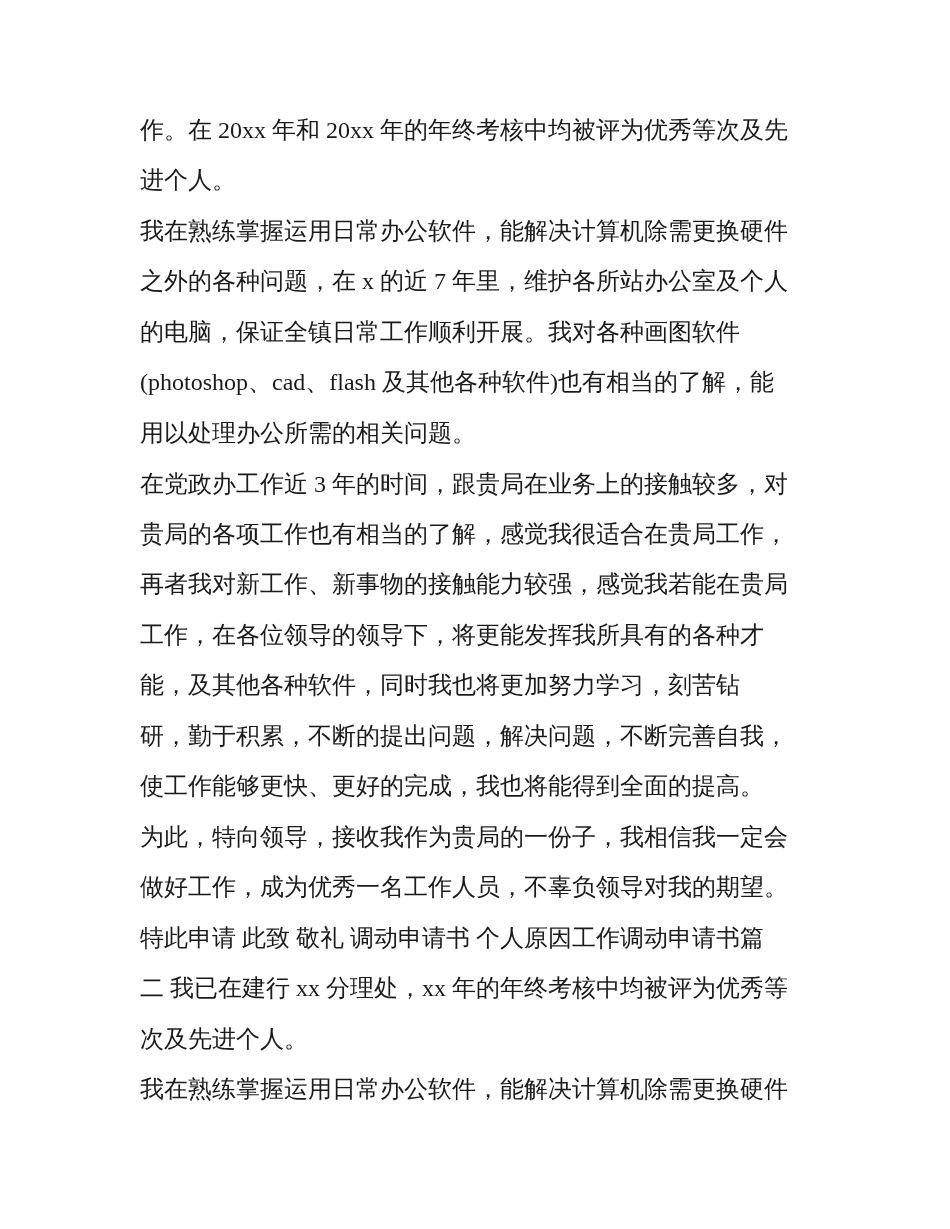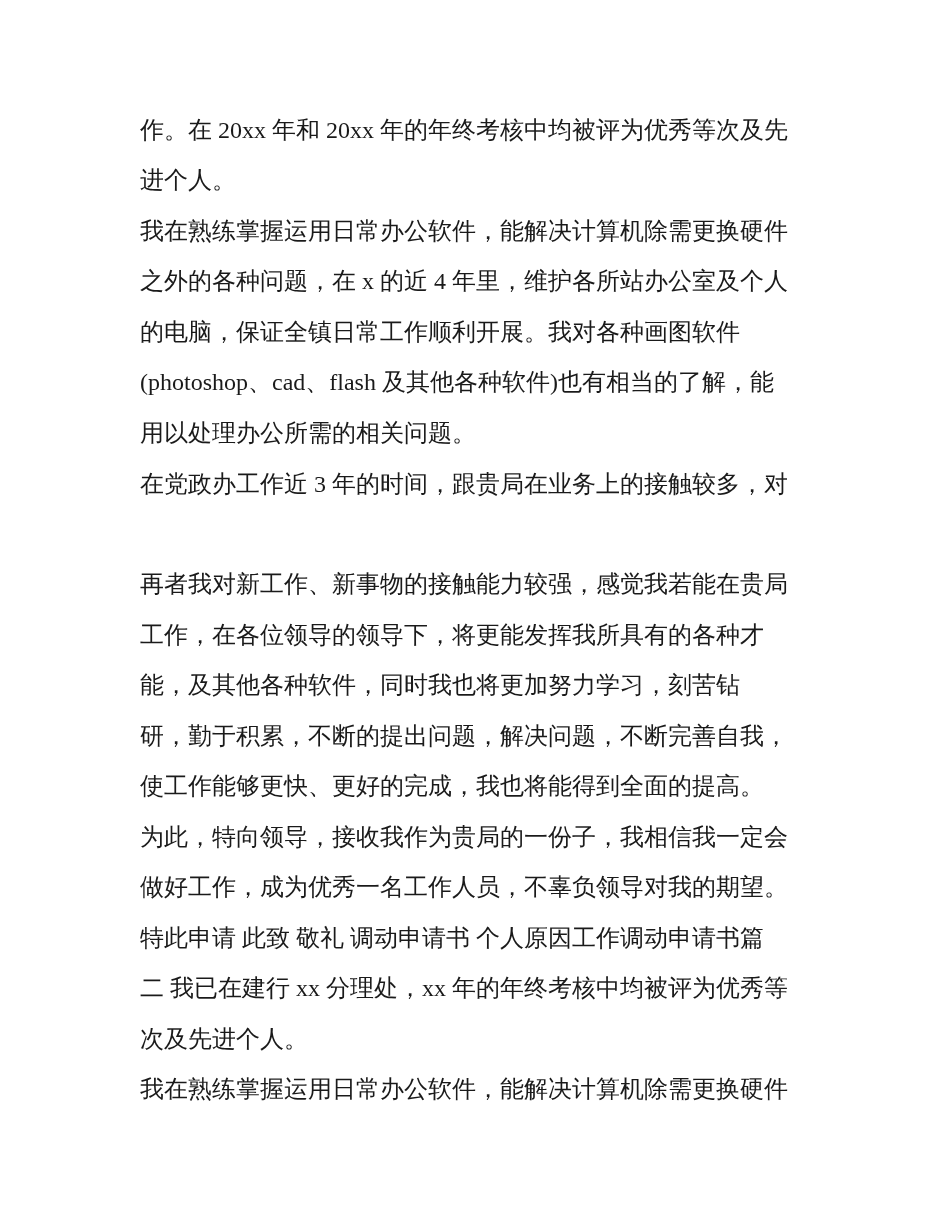--- a/index.html
+++ b/index.html
@@ -34,25 +34,26 @@
       letter-spacing: 0px;
     }
   </style>
 </head>
 <body>
 
 <div class="page">
   <div class="line" style="top:113px">作。在 20xx 年和 20xx 年的年终考核中均被评为优秀等次及先</div>
   <div class="line" style="top:163px">进个人。</div>
   <div class="line" style="top:214px">我在熟练掌握运用日常办公软件，能解决计算机除需更换硬件</div>
-  <div class="line" style="top:264px">之外的各种问题，在 x 的近 4 年里，维护各所站办公室及个人</div>
+  <div class="line" style="top:264px">之外的各种问题，在 x 的近 7 年里，维护各所站办公室及个人</div>
   <div class="line" style="top:315px">的电脑，保证全镇日常工作顺利开展。我对各种画图软件</div>
   <div class="line" style="top:365px">(photoshop、cad、flash 及其他各种软件)也有相当的了解，能</div>
   <div class="line" style="top:416px">用以处理办公所需的相关问题。</div>
   <div class="line" style="top:467px">在党政办工作近 3 年的时间，跟贵局在业务上的接触较多，对</div>
+  <div class="line" style="top:517px">贵局的各项工作也有相当的了解，感觉我很适合在贵局工作，</div>
   <div class="line" style="top:567px">再者我对新工作、新事物的接触能力较强，感觉我若能在贵局</div>
   <div class="line" style="top:618px">工作，在各位领导的领导下，将更能发挥我所具有的各种才</div>
   <div class="line" style="top:668px">能，及其他各种软件，同时我也将更加努力学习，刻苦钻</div>
   <div class="line" style="top:769px">使工作能够更快、更好的完成，我也将能得到全面的提高。</div>
   <div class="line" style="top:719px">研，勤于积累，不断的提出问题，解决问题，不断完善自我，</div>
   <div class="line" style="top:820px">为此，特向领导，接收我作为贵局的一份子，我相信我一定会</div>
   <div class="line" style="top:870px">做好工作，成为优秀一名工作人员，不辜负领导对我的期望。</div>
   <div class="line" style="top:921px">特此申请 此致 敬礼 调动申请书 个人原因工作调动申请书篇</div>
   <div class="line" style="top:971px">二 我已在建行 xx 分理处，xx 年的年终考核中均被评为优秀等</div>
   <div class="line" style="top:1022px">次及先进个人。</div>

